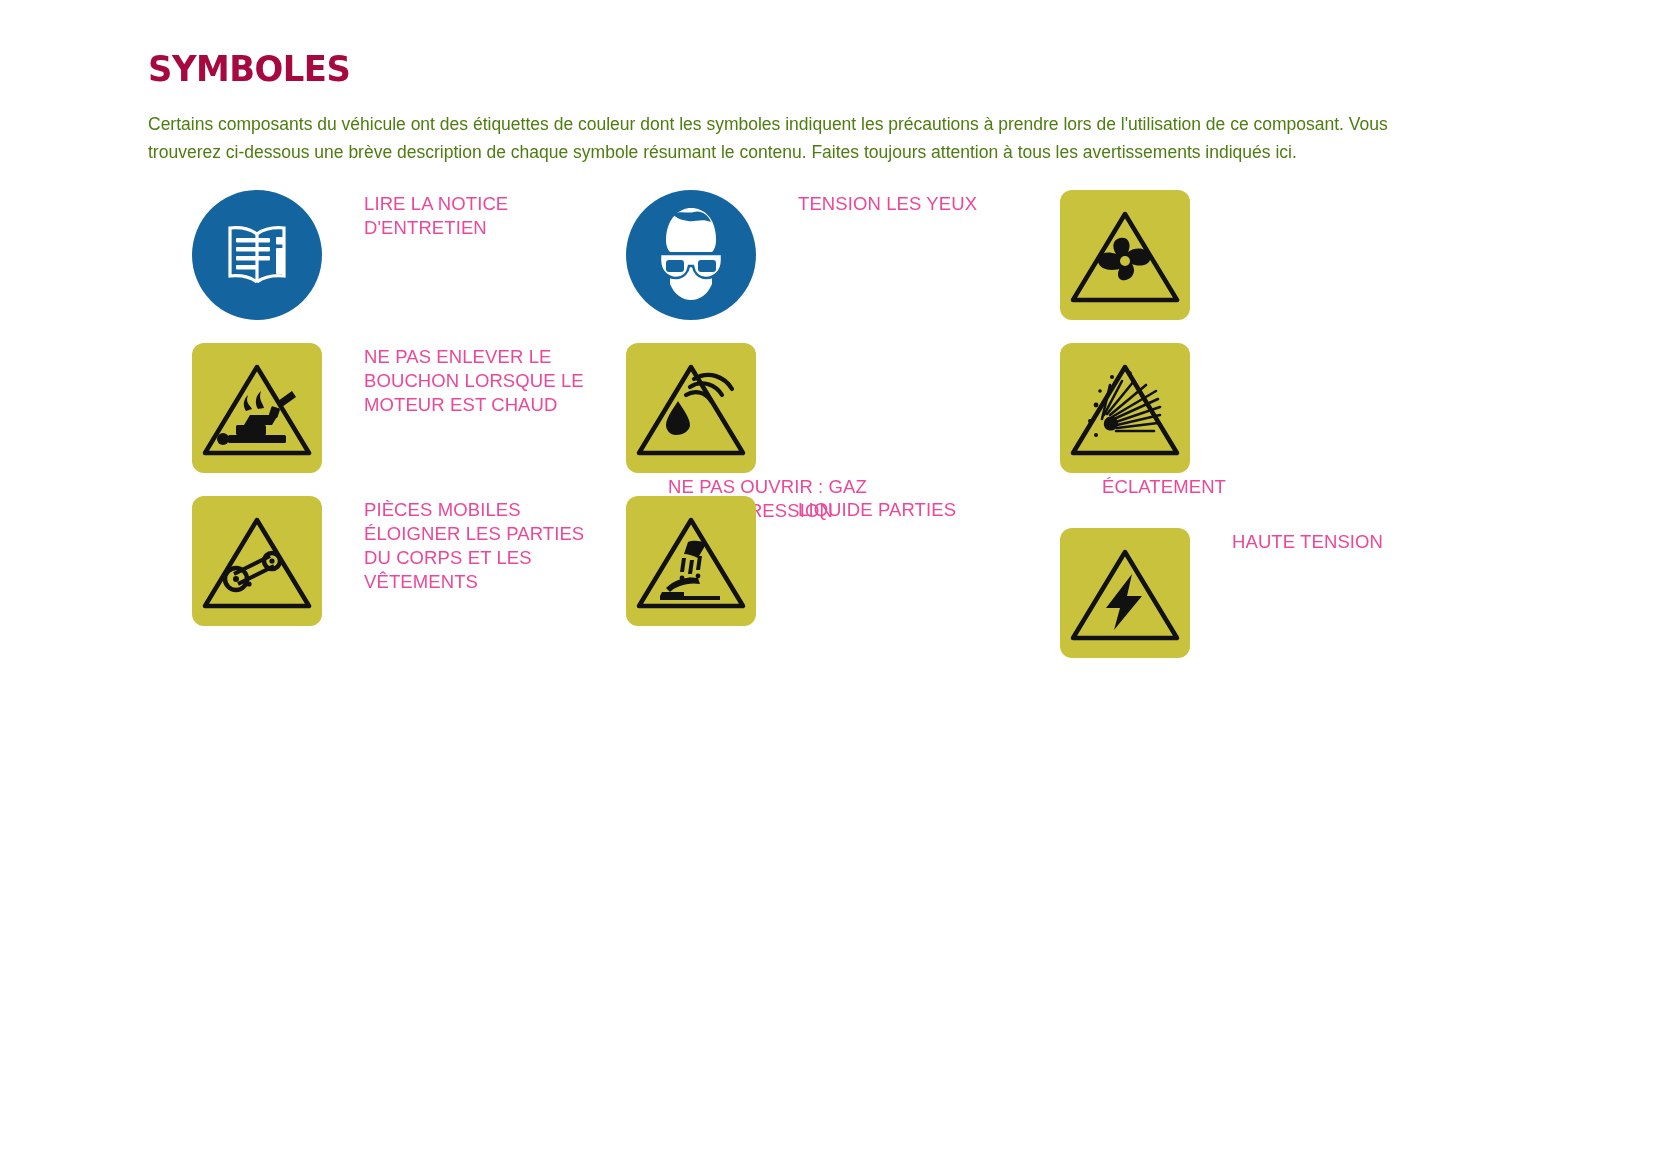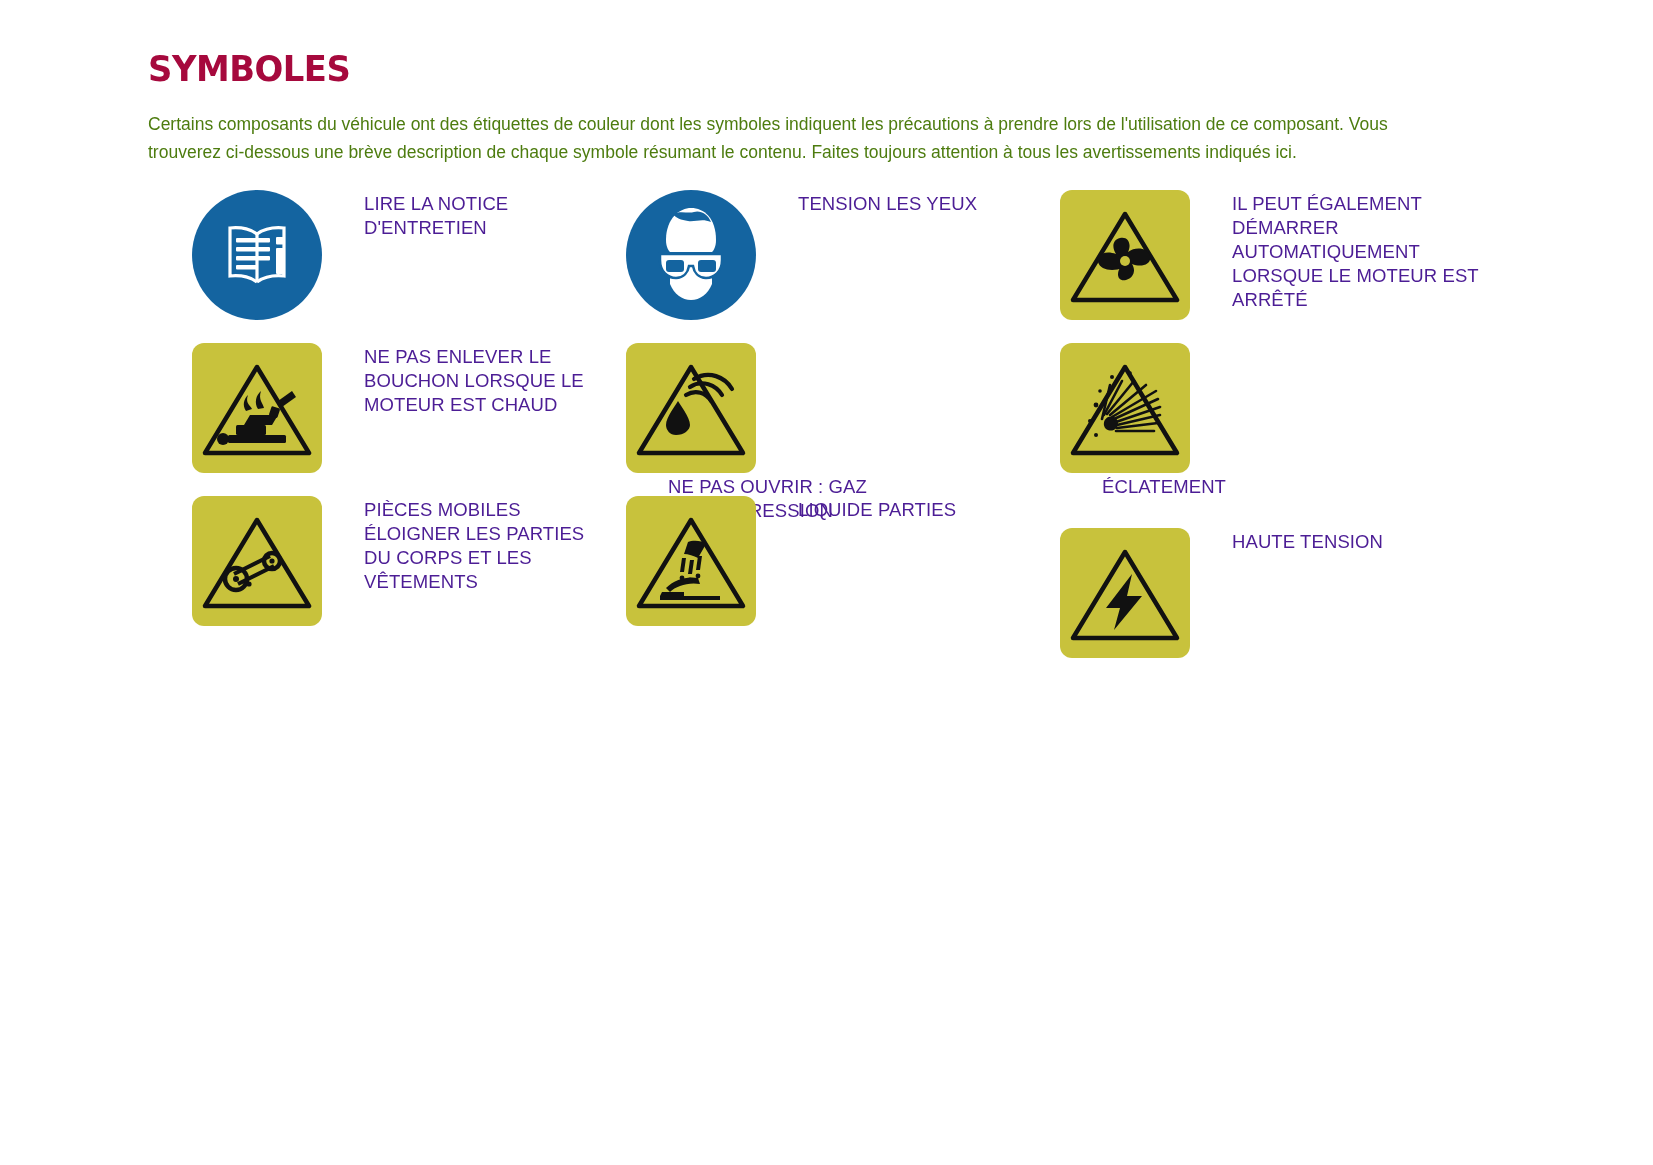--- a/index.html
+++ b/index.html
@@ -81,21 +81,21 @@
     top: 0;
     width: 130px;
     height: 130px;
     display: block;
   }
   .item-label {
     margin-left: 42px;
     font-size: 18.5px;
     line-height: 24px;
     letter-spacing: 0.1px;
-    color: #4c1d95;
+    color: #ec4899;
     padding-top: 2px;
     max-width: 250px;
   }
   .item-label.wide { max-width: 270px; }
 </style>
 </head>
 <body>
 
 <div class="page">
 
@@ -242,21 +242,20 @@
       <div class="item" style="top:0px;">
         <div class="icon-box warn">
           <svg viewBox="0 0 130 130" aria-hidden="true">
             <path d="M65 24 L117 110 L13 110 Z" fill="none" stroke="#111111" stroke-width="4.5" stroke-linejoin="round"></path>
             <g fill="#111111">
               <path d="M63 78 C52 82 40 80 38 72 C36 64 46 60 56 64 C52 58 52 50 60 48 C68 46 72 54 68 62 C76 56 88 58 90 66 C92 74 82 78 72 74 C76 80 74 88 66 90 C58 92 56 84 60 78 Z"></path>
               <circle cx="65" cy="71" r="5" fill="#c8c23c"></circle>
             </g>
           </svg>
         </div>
-        <div class="item-label wide">IL PEUT ÉGALEMENT DÉMARRER AUTOMATIQUEMENT LORSQUE LE MOTEUR EST ARRÊTÉ</div>
       </div>
 
       <div class="item" style="top:153px;flex-direction:column;">
         <div class="icon-box warn">
           <svg viewBox="0 0 130 130" aria-hidden="true">
             <path d="M65 24 L117 110 L13 110 Z" fill="none" stroke="#111111" stroke-width="4.5" stroke-linejoin="round"></path>
             <g fill="#111111">
               <path d="M46 86 C42 82 44 76 48 74 C54 72 58 76 58 80 C58 86 52 90 46 86 Z"></path>
             </g>
             <g stroke="#111111" stroke-width="2.6" stroke-linecap="round">

